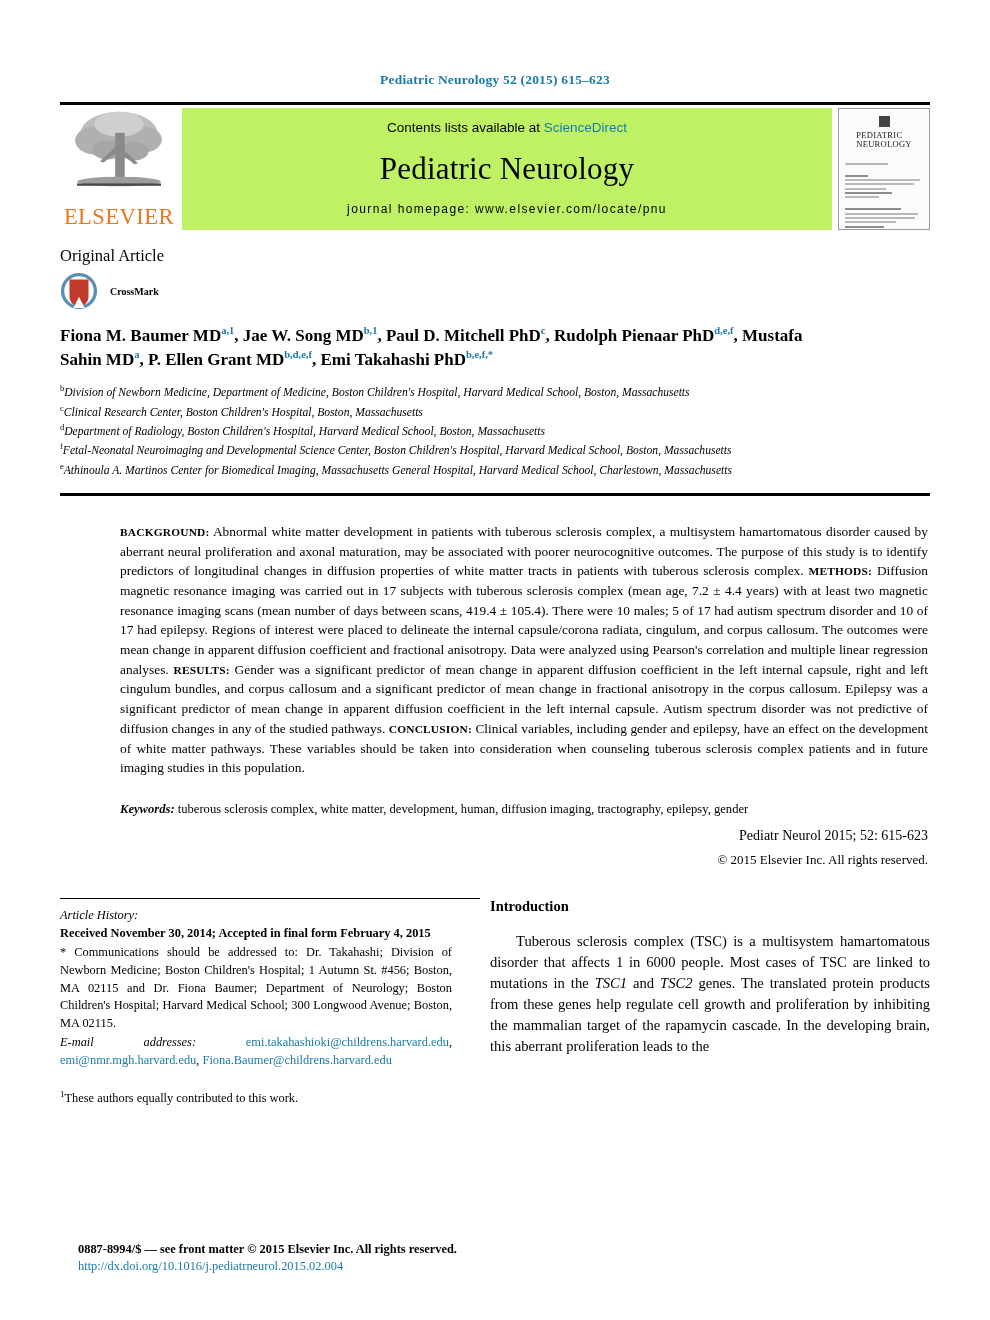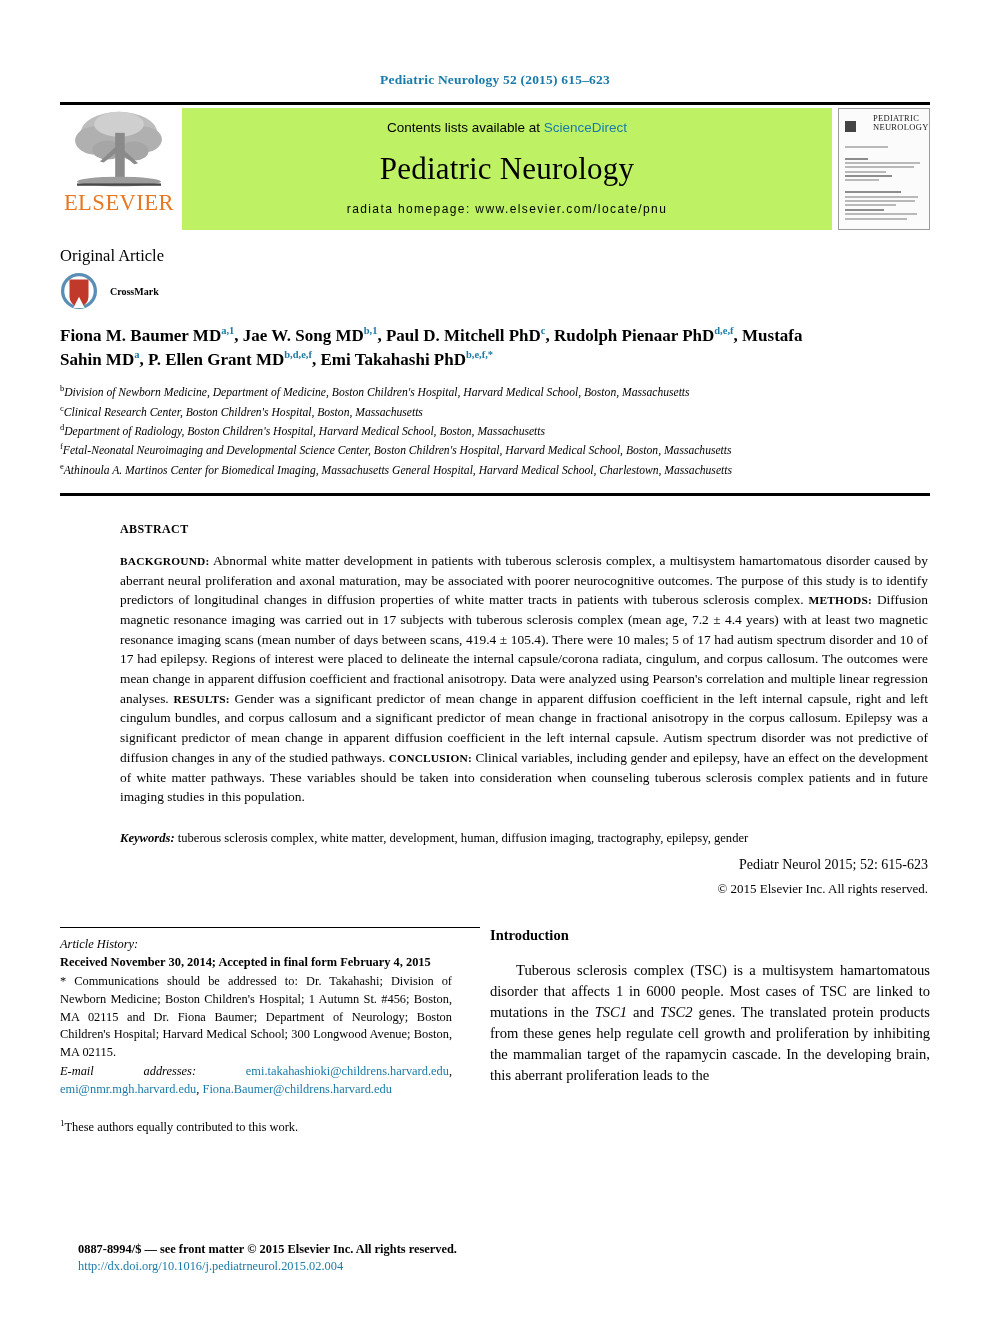--- a/index.html
+++ b/index.html
@@ -31,21 +31,21 @@
   .rule-thick { border-top: 3px solid #000; }
   .masthead {
     display: flex;
     align-items: stretch;
     height: 122px;
     margin-top: 3px;
   }
   .els-logo {
     width: 118px; flex: 0 0 118px;
     display: flex; flex-direction: column;
-    align-items: center; justify-content: flex-start;
+    align-items: center; justify-content: space-between;
     padding-bottom: 2px;
   }
   .els-tree { width: 96px; height: 84px; }
   .els-word {
     font-family: "Liberation Serif", serif;
     font-size: 22.5px; letter-spacing: .5px;
     color: #e87722; line-height: 1;
   }
   .masthead-center {
     flex: 1 1 auto;
@@ -66,21 +66,21 @@
     font-size: 12px; letter-spacing: 1.4px;
   }
   .cover-thumb {
     width: 92px; flex: 0 0 92px;
     border: 1px solid #9a9a9a;
     background: #fbfbfb;
     padding: 5px 6px;
     box-sizing: border-box;
     overflow: hidden;
   }
-  .cover-top { display: flex; align-items: flex-end; gap: 17px; }
+  .cover-top { display: flex; align-items: center; gap: 4px; flex-direction: column; }
   .cover-mark { width: 11px; height: 11px; background: #444; flex: 0 0 11px; margin-top: 2px;}
   .cover-title {
     font-family: "Liberation Serif", serif;
     font-size: 8.5px; line-height: 1.08; color: #1a1a1a;
     letter-spacing: .3px;
   }
   .cover-lines { margin-top: 6px; }
   .cl { height: 2px; background: #b9b9b9; margin-bottom: 2.4px; }
   .cl.dark { background: #8d8d8d; }
   .cl.gap { background: transparent; height: 5px; }
@@ -189,21 +189,21 @@
           </g>
         </svg>
         <div class="els-word">ELSEVIER</div>
       </div>
 
       <div class="masthead-center">
         <div class="contents-line">
           <span>Contents lists available at </span><span class="sd">ScienceDirect</span>
         </div>
         <div class="journal-name">Pediatric Neurology</div>
-        <div class="homepage">radiata homepage: www.elsevier.com/locate/pnu</div>
+        <div class="homepage">journal homepage: www.elsevier.com/locate/pnu</div>
       </div>
 
       <div class="cover-thumb">
         <div class="cover-top">
           <div class="cover-mark"></div>
           <div class="cover-title">
             <div>PEDIATRIC</div>
             <div>NEUROLOGY</div>
           </div>
         </div>
@@ -259,21 +259,20 @@
       <div class="affil"><sup>d</sup><span>Department of Radiology, Boston Children's Hospital, Harvard Medical School, Boston, Massachusetts</span></div>
       <div class="affil"><sup>f</sup><span>Fetal-Neonatal Neuroimaging and Developmental Science Center, Boston Children's Hospital, Harvard Medical School, Boston, Massachusetts</span></div>
       <div class="affil"><sup>e</sup><span>Athinoula A. Martinos Center for Biomedical Imaging, Massachusetts General Hospital, Harvard Medical School, Charlestown, Massachusetts</span></div>
     </div>
 
     <div class="rule-thick2"></div>
   </div>
 
   <div class="body-wrap">
     <div class="abstract-block">
-      <div class="abs-label">ABSTRACT</div>
       <div class="abs-body">
         <span class="sec">BACKGROUND:</span><span> Abnormal white matter development in patients with tuberous sclerosis complex, a multisystem hamartomatous disorder caused by aberrant neural proliferation and axonal maturation, may be associated with poorer neurocognitive outcomes. The purpose of this study is to identify predictors of longitudinal changes in diffusion properties of white matter tracts in patients with tuberous sclerosis complex. </span><span class="sec">METHODS:</span><span> Diffusion magnetic resonance imaging was carried out in 17 subjects with tuberous sclerosis complex (mean age, 7.2 ± 4.4 years) with at least two magnetic resonance imaging scans (mean number of days between scans, 419.4 ± 105.4). There were 10 males; 5 of 17 had autism spectrum disorder and 10 of 17 had epilepsy. Regions of interest were placed to delineate the internal capsule/corona radiata, cingulum, and corpus callosum. The outcomes were mean change in apparent diffusion coefficient and fractional anisotropy. Data were analyzed using Pearson's correlation and multiple linear regression analyses. </span><span class="sec">RESULTS:</span><span> Gender was a significant predictor of mean change in apparent diffusion coefficient in the left internal capsule, right and left cingulum bundles, and corpus callosum and a significant predictor of mean change in fractional anisotropy in the corpus callosum. Epilepsy was a significant predictor of mean change in apparent diffusion coefficient in the left internal capsule. Autism spectrum disorder was not predictive of diffusion changes in any of the studied pathways. </span><span class="sec">CONCLUSION:</span><span> Clinical variables, including gender and epilepsy, have an effect on the development of white matter pathways. These variables should be taken into consideration when counseling tuberous sclerosis complex patients and in future imaging studies in this population.</span>
       </div>
       <div class="keywords">
         <span class="kw-label">Keywords:</span><span> tuberous sclerosis complex, white matter, development, human, diffusion imaging, tractography, epilepsy, gender</span>
       </div>
       <div class="cite-line">Pediatr Neurol 2015; 52: 615-623</div>
       <div class="copy-line">© 2015 Elsevier Inc. All rights reserved.</div>
     </div>
   </div>

